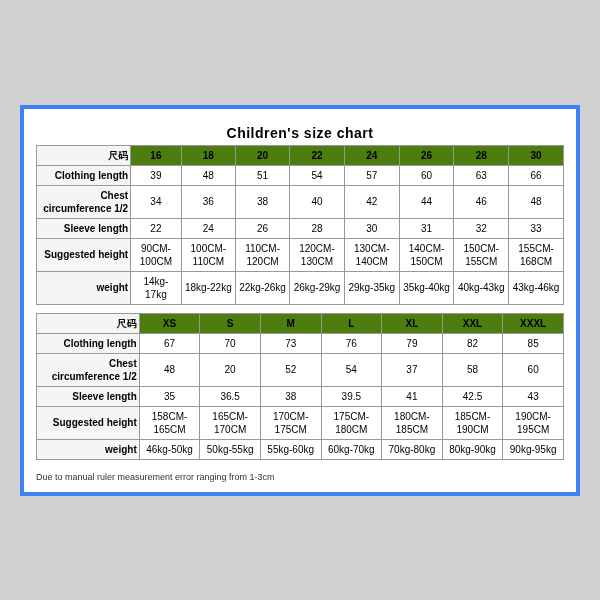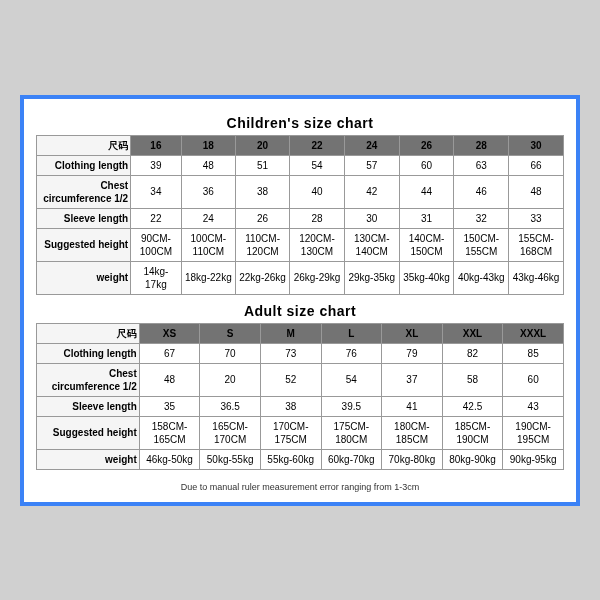--- a/index.html
+++ b/index.html
@@ -32,30 +32,30 @@
       margin-bottom: 8px;
     }
     th, td {
       border: 1px solid #999;
       text-align: center;
       padding: 3px 2px;
       vertical-align: middle;
       line-height: 1.3;
     }
     thead th {
-      background: #737373;
+      background: #4d7c0f;
       font-weight: bold;
     }
     td:first-child, th:first-child {
       font-weight: bold;
       background: #f5f5f5;
       text-align: right;
     }
     .note {
-      text-align: center;
+      text-align: left;
       font-size: 9px;
       margin-top: 12px;
       color: #333;
     }
   </style>
 </head>
 <body>
 
 <div class="chart-container">
 
@@ -126,21 +126,20 @@
           <td>22kg-26kg</td>
           <td>26kg-29kg</td>
           <td>29kg-35kg</td>
           <td>35kg-40kg</td>
           <td>40kg-43kg</td>
           <td>43kg-46kg</td>
         </tr>
       </tbody>
   </table>
 
-  <div class="section-title">Adult size chart</div>
   <table id="adult-table">
     <thead id="adult-thead">
         <tr>
           <th>尺码</th>
           <th>XS</th>
           <th>S</th>
           <th>M</th>
           <th>L</th>
           <th>XL</th>
           <th>XXL</th>

